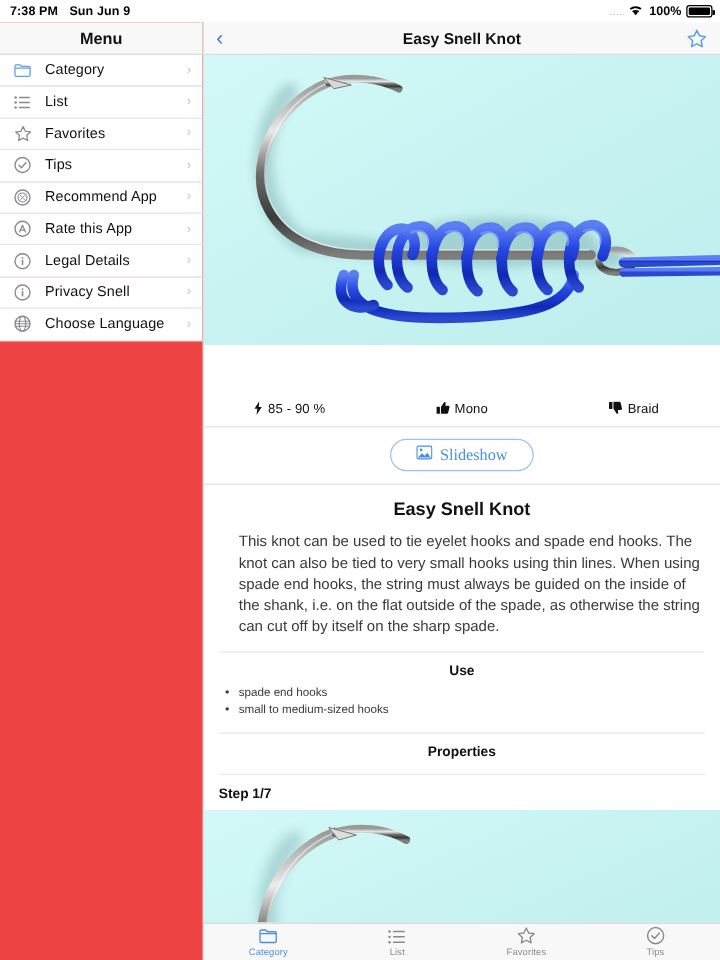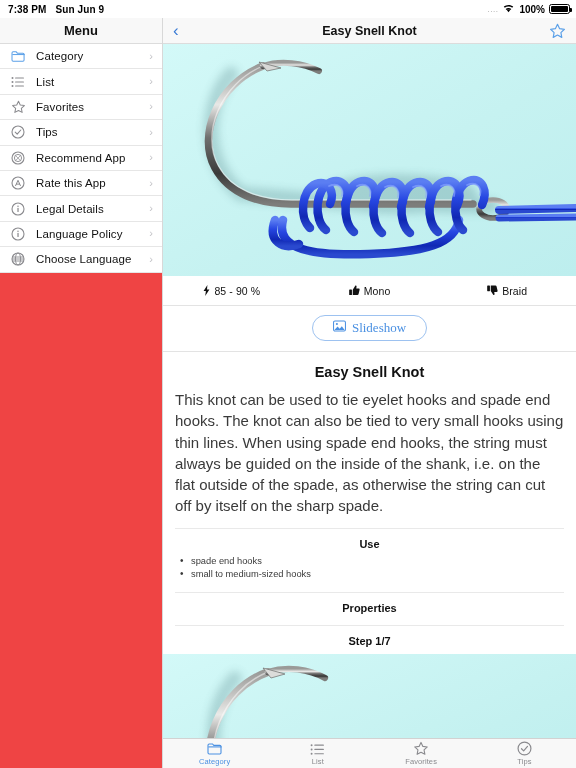--- a/index.html
+++ b/index.html
@@ -83,53 +83,53 @@
   .scroll { flex:1 1 auto; overflow:hidden; background:#fff; }
 
   
   .knot-photo { width:100%; display:block; }
 
   
   .stats {
     height:30px;
     display:flex; align-items:center;
     border-bottom:1px solid #e3e3e3;
-    font-size:10.5px; color:#111;
+    font-size:10.5px; color:#111;margin-top:36px;
   }
   .stat { flex:1 1 0; display:flex; align-items:center; justify-content:center; gap:4px; }
   .stat .glyph { display:inline-flex; align-items:center; }
   .stat-text { letter-spacing:0.1px; }
 
   
   .slideshow-wrap { display:flex; justify-content:center; padding:9px 0 10px; border-bottom:1px solid #e3e3e3; }
   .slideshow-btn {
     display:inline-flex; align-items:center; gap:6px;
     border:1px solid #9dc2f0; border-radius:13px;
     padding:4px 20px;
     color:#4a90e2; font-size:13px;
     background:#fff;
     font-family:Liberation Serif, serif;
   }
 
   
   .content { padding:12px 12px 0 12px; }
   .knot-title { text-align:center; font-size:14.5px; font-weight:700; color:#111; margin-bottom:9px; }
-  .desc { font-size:15px; line-height:1.42; color:#3a3a3a; }
+  .desc { font-size:12px; line-height:1.42; color:#3a3a3a;margin-left:16px; }
 
   .sec-rule { border:0; border-top:1px solid #e9e9e9; margin:11px 0 0 0; }
   .sec-head { font-size:11px; font-weight:700; color:#111; margin:9px 0 5px 0;text-align:center; }
   .bullets { list-style:none; }
   .bullets li {
     position:relative; padding-left:16px;
     font-size:9.3px; line-height:1.42; color:#3a3a3a;
   }
   .bullets li::before {
     content:"•"; position:absolute; left:5px; top:-0.5px; color:#3a3a3a; font-size:10px;
   }
-  .step-head { font-size:11px; font-weight:700; color:#111; margin:9px 0 7px 0;text-align:center; }
+  .step-head { font-size:11px; font-weight:700; color:#111; margin:9px 0 7px 0; }
 
   
   .tabbar {
     height:30px; flex:0 0 30px;
     display:flex; align-items:stretch;
     background:#f8f8f8;
     border-top:1px solid #d2d2d2;
   }
   .tab { flex:1 1 0; display:flex; flex-direction:column; align-items:center; justify-content:center; gap:1px; color:#8a8a8e; }
   .tab.active { color:#4a90e2; }
@@ -253,21 +253,21 @@
         </div>
 
         <div class="menu-row">
           <span class="menu-icon">
             <svg width="14" height="14" viewBox="0 0 14 14">
               <circle cx="7" cy="7" r="6" fill="none" stroke="#8a8a8e" stroke-width="1.1"></circle>
               <circle cx="7" cy="4.3" r="0.72" fill="#8a8a8e"></circle>
               <rect x="6.4" y="5.8" width="1.25" height="4.3" rx="0.6" fill="#8a8a8e"></rect>
             </svg>
           </span>
-          <span class="menu-label">Language Policy</span>
+          <span class="menu-label">Privacy Snell</span>
           <span class="chev">›</span>
         </div>
 
         <div class="menu-row">
           <span class="menu-icon">
             <svg width="14" height="14" viewBox="0 0 14 14">
               <circle cx="7" cy="7" r="6" fill="none" stroke="#8a8a8e" stroke-width="1.1"></circle>
               <ellipse cx="7" cy="7" rx="2.6" ry="6" fill="none" stroke="#8a8a8e" stroke-width="0.9"></ellipse>
               <path d="M1.3 5h11.4M1.3 9h11.4M1 7h12" stroke="#8a8a8e" stroke-width="0.9" fill="none"></path>
             </svg>

